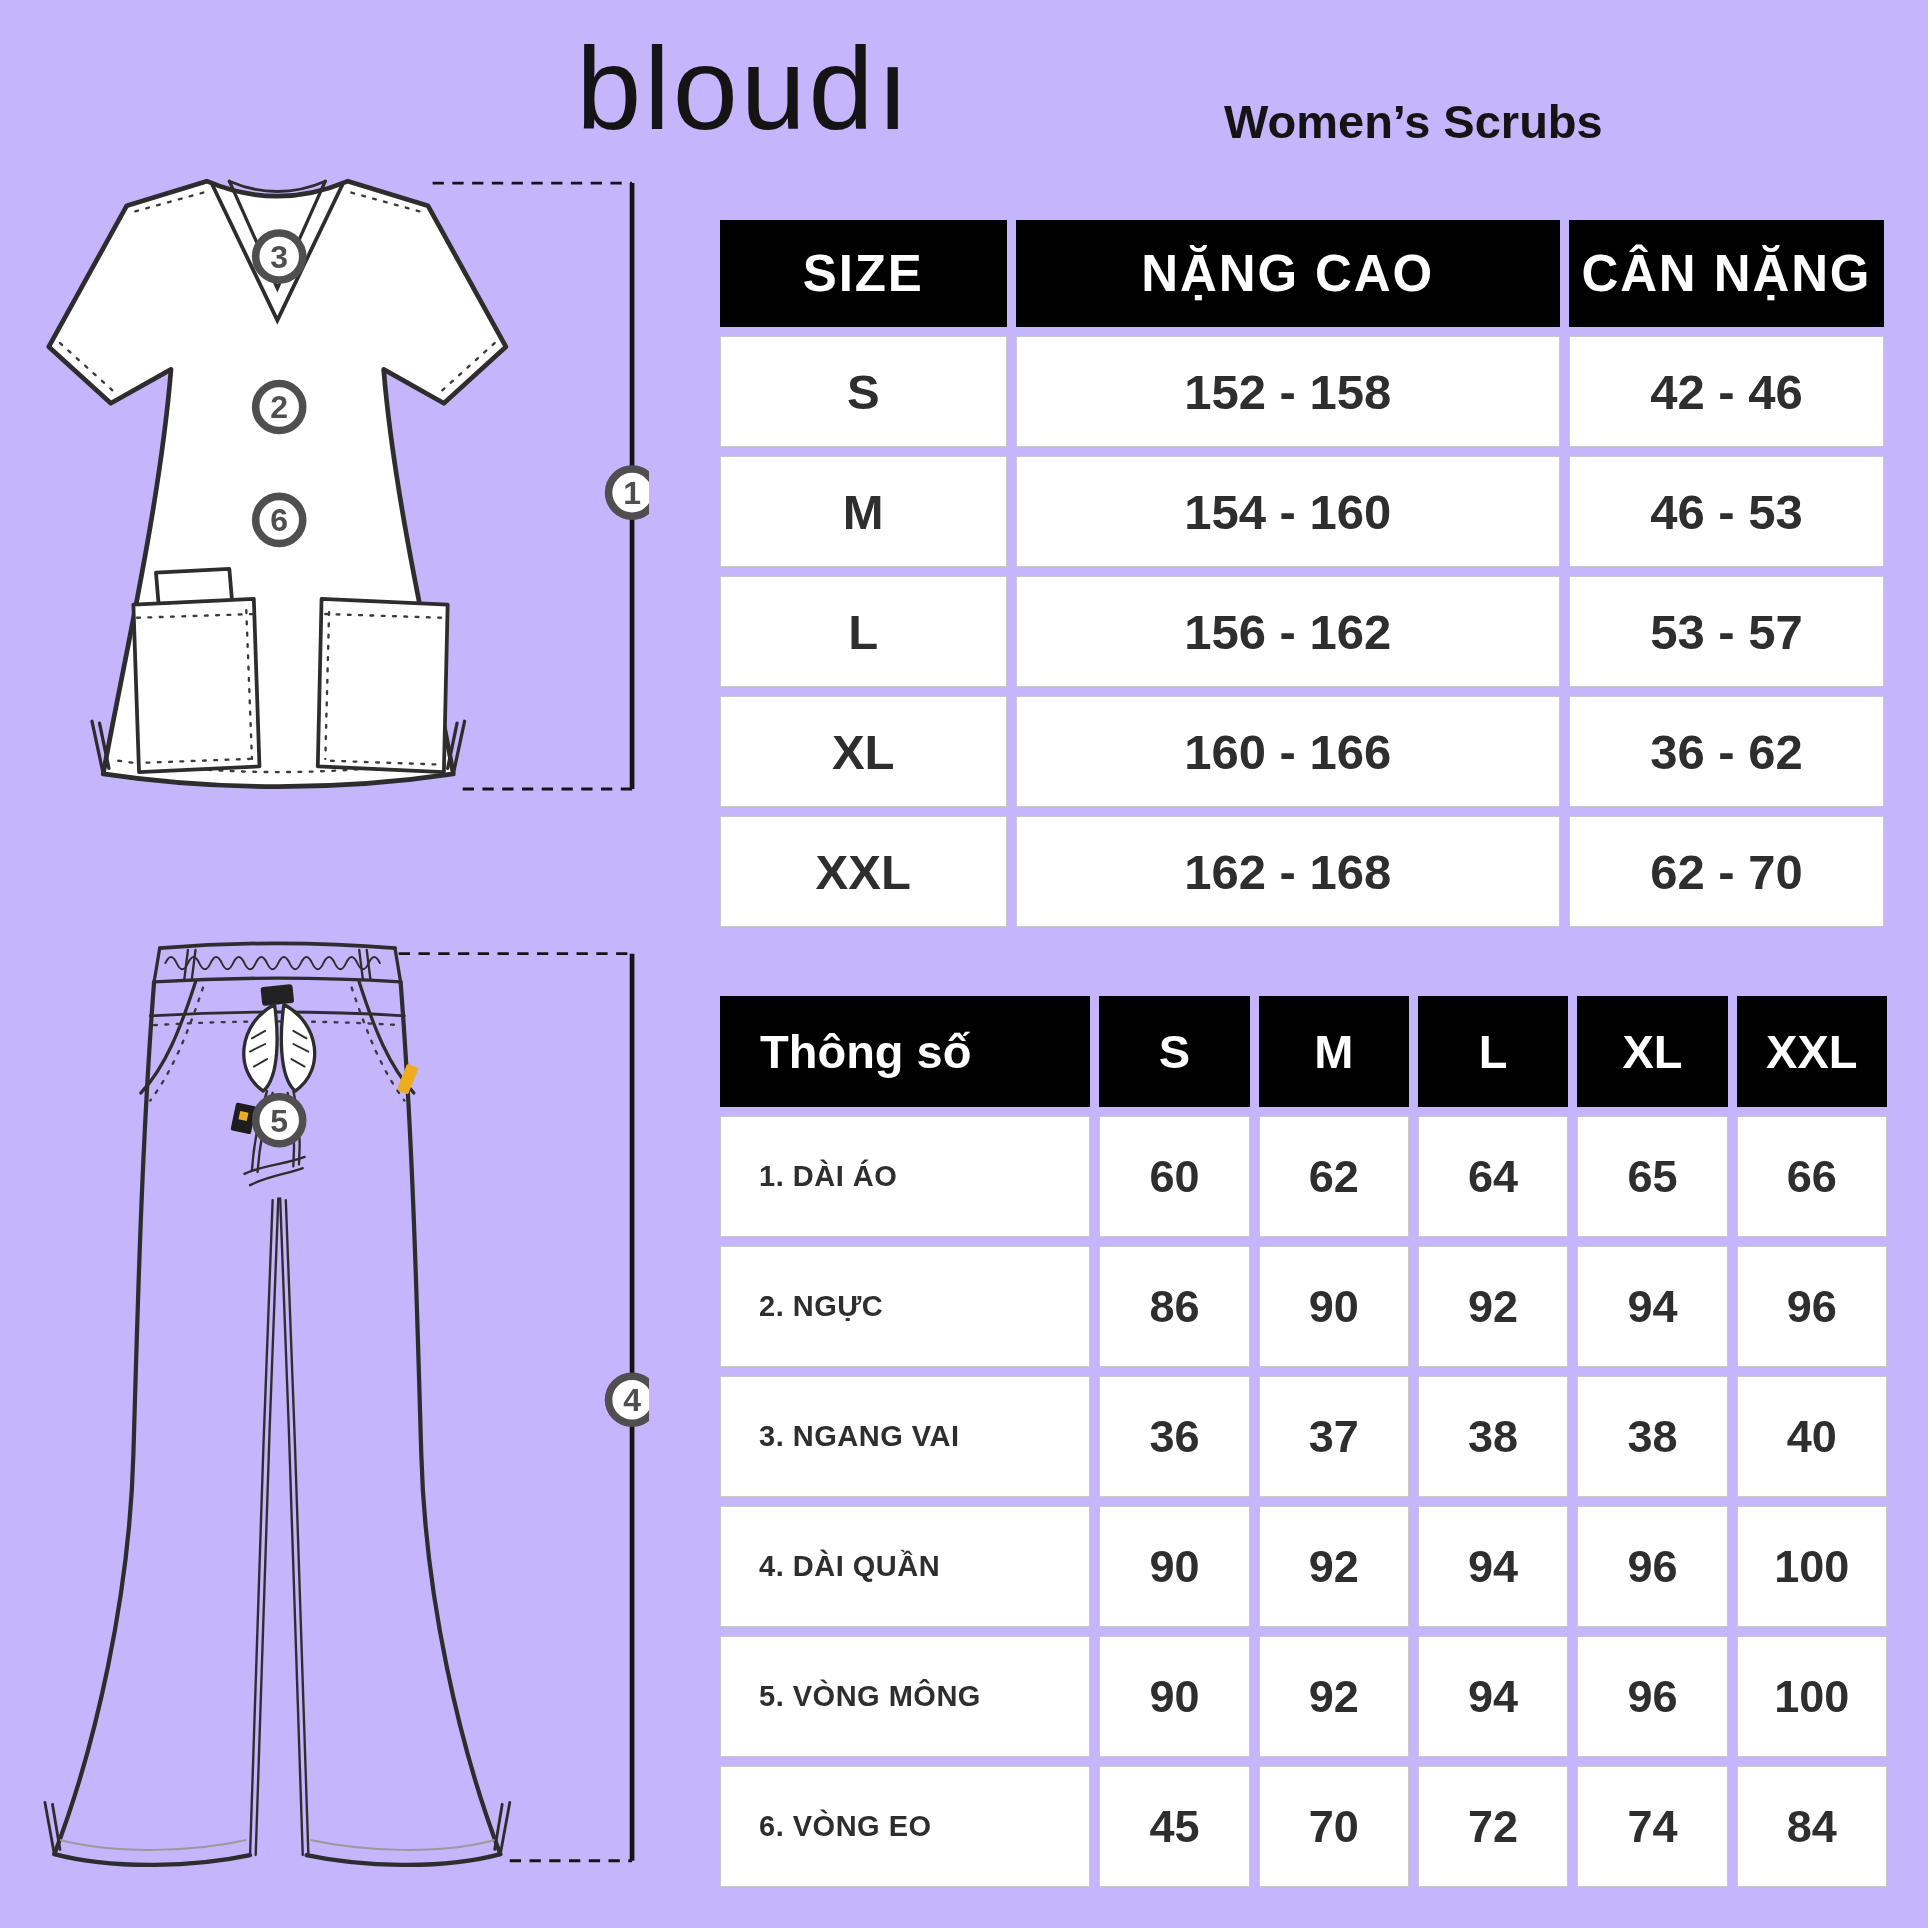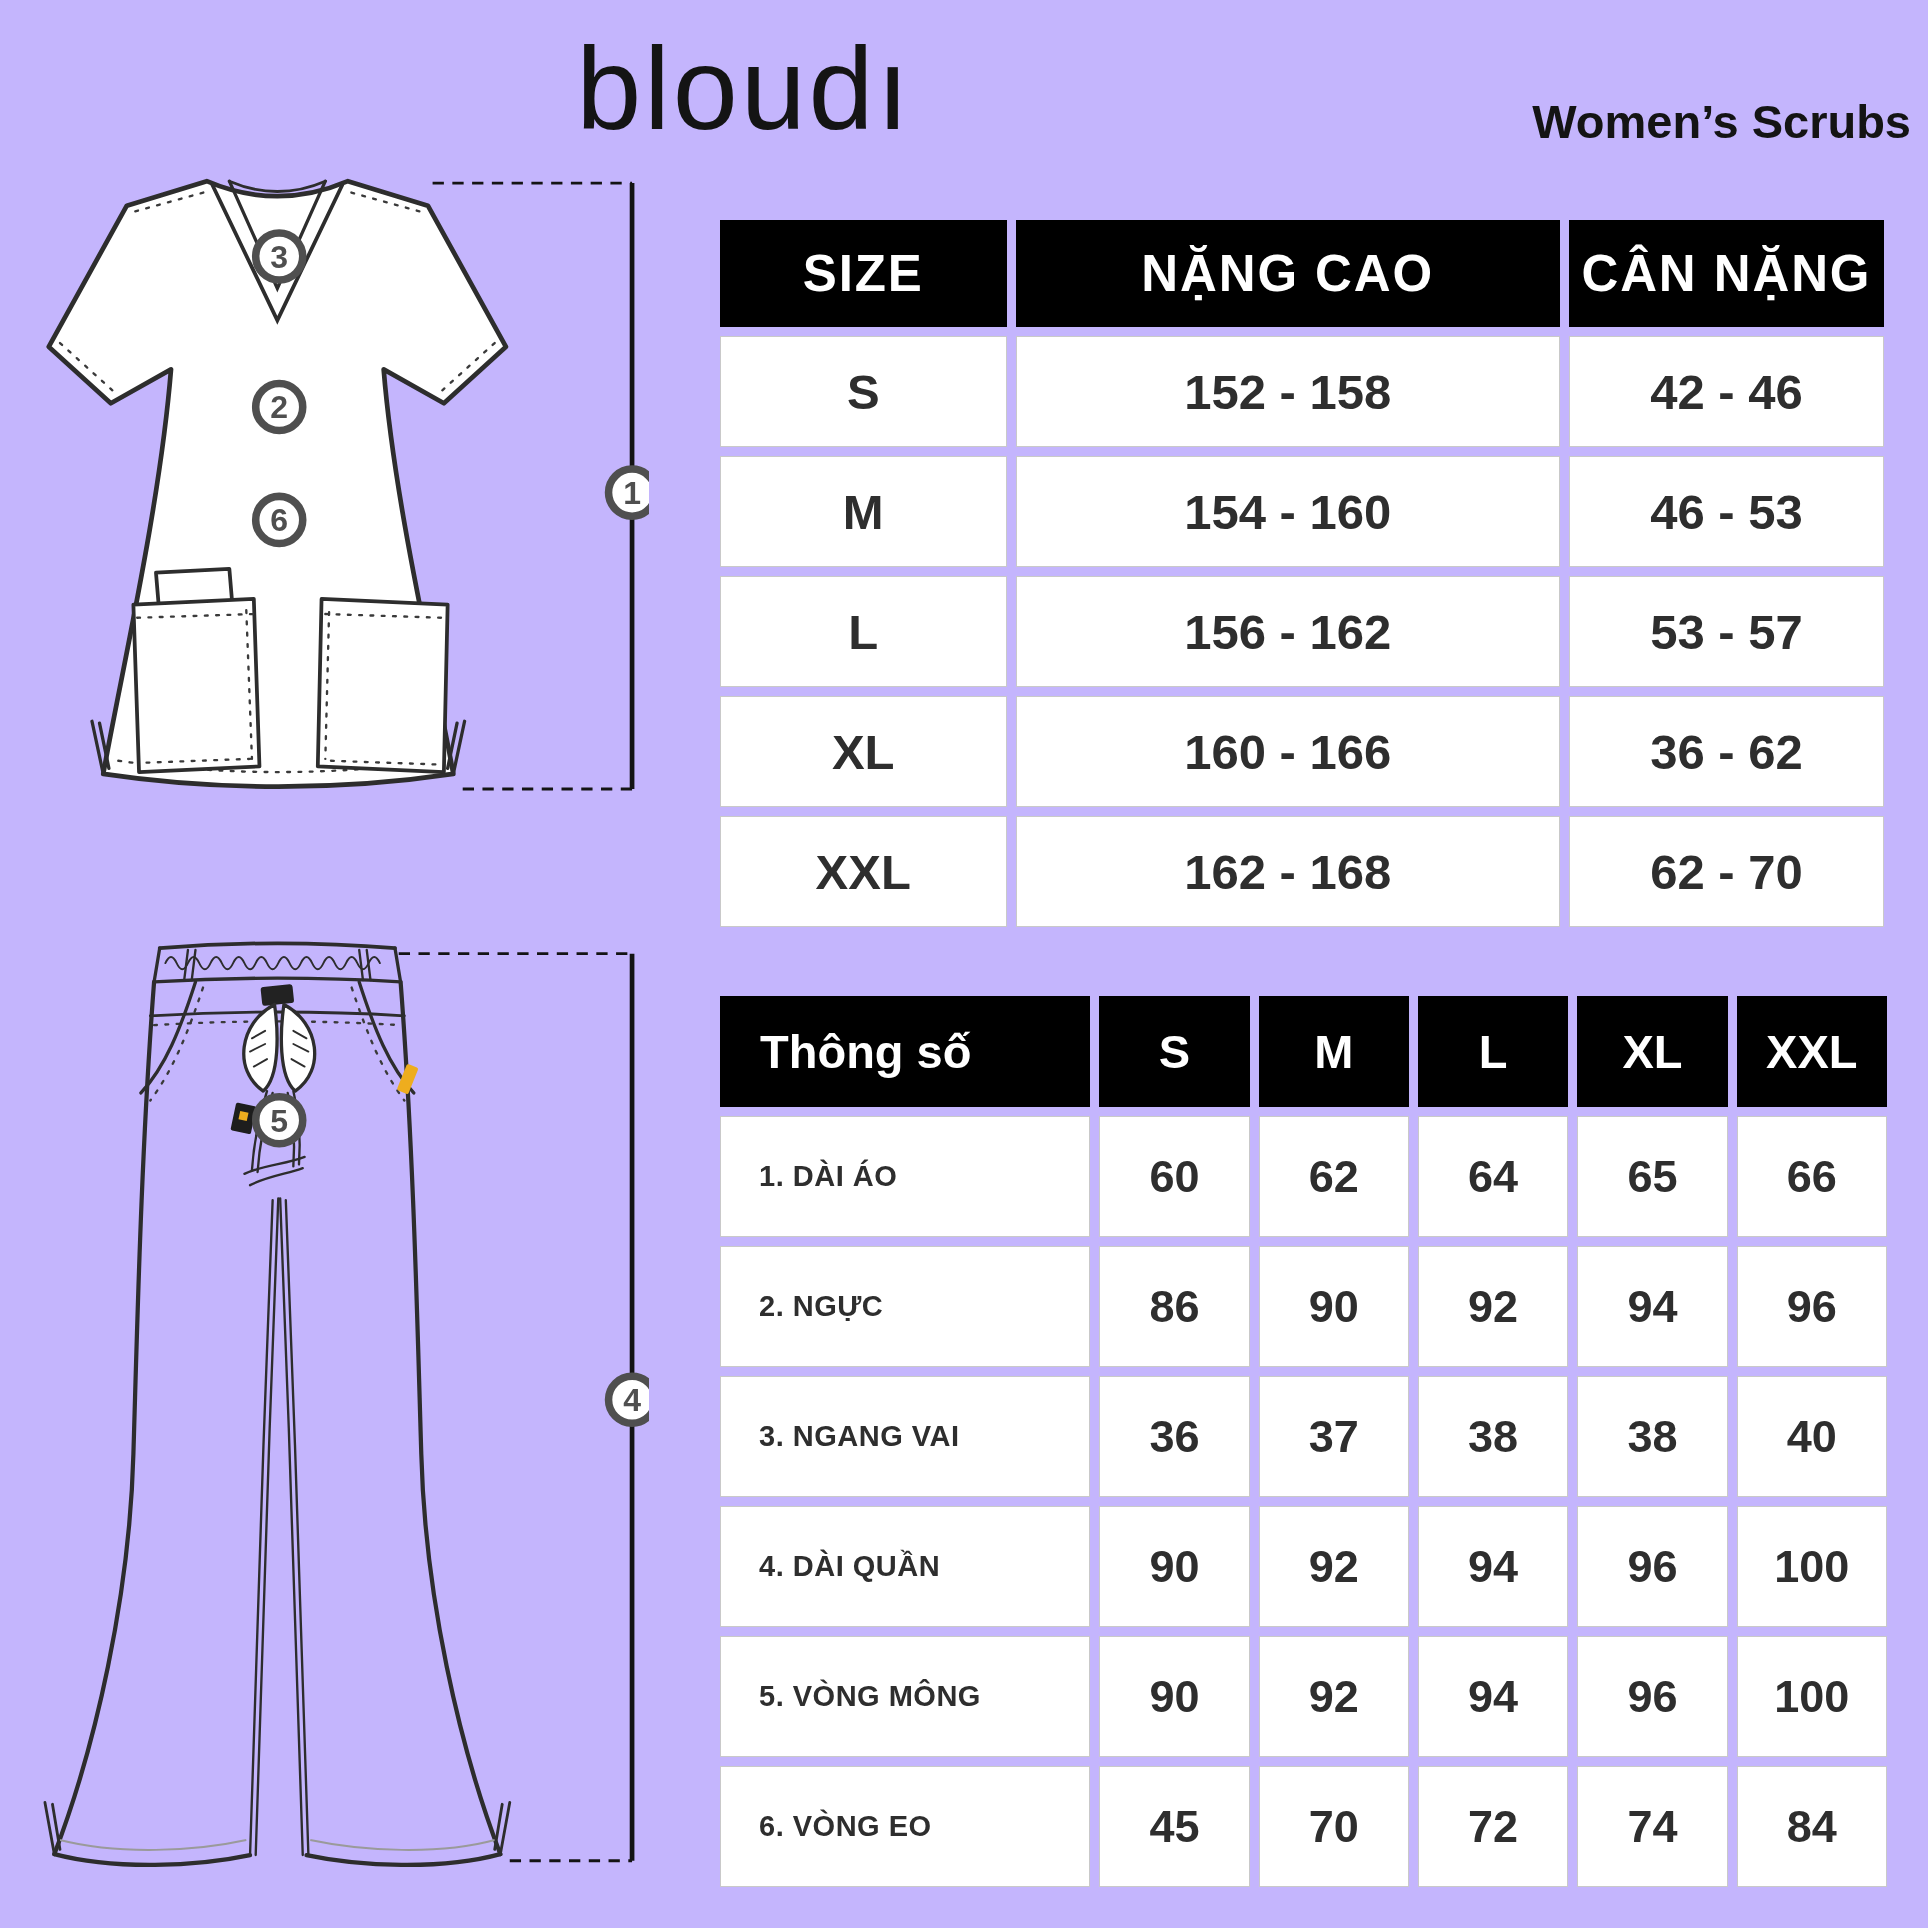--- a/index.html
+++ b/index.html
@@ -1,21 +1,21 @@
 <!DOCTYPE html>
 <html style="font-size:15px"><head>
 <meta charset="utf-8">
 <style>
   html,body{margin:0;padding:0;background:#ffffff;}
   body{width:1928px;height:1928px;font-family:"Liberation Sans","DejaVu Sans",sans-serif;}
   .page{position:relative;width:1928px;height:1928px;background:#c4b5fd;overflow:hidden;}
 
   .logo{position:absolute;left:490px;top:21px;width:508px;text-align:center;
         font-size:117px;font-weight:400;color:#141414;letter-spacing:2.8px;}
-  .subtitle{position:absolute;left:1224px;top:94px;width:687px;text-align:right;
+  .subtitle{position:absolute;left:1224px;top:94px;width:687px;text-align:left;
         font-size:47px;font-weight:700;color:#141414;}
 
   table{position:absolute;border-collapse:separate;border-spacing:9.4px;table-layout:fixed;}
   #size-table{left:711px;top:211px;width:1182px;}
   #measure-table{left:711px;top:987px;width:1185px;}
 
   th,td{vertical-align:middle;overflow:hidden;}
   .hdr{background:#000000;color:#ffffff;font-weight:700;text-align:center;}
   #size-table .hdr{height:105px;font-size:51px;letter-spacing:1.9px;margin-top:11px;}
   #size-table td{height:107px;border:1.9px solid #c9c9c9;background:#fff;

